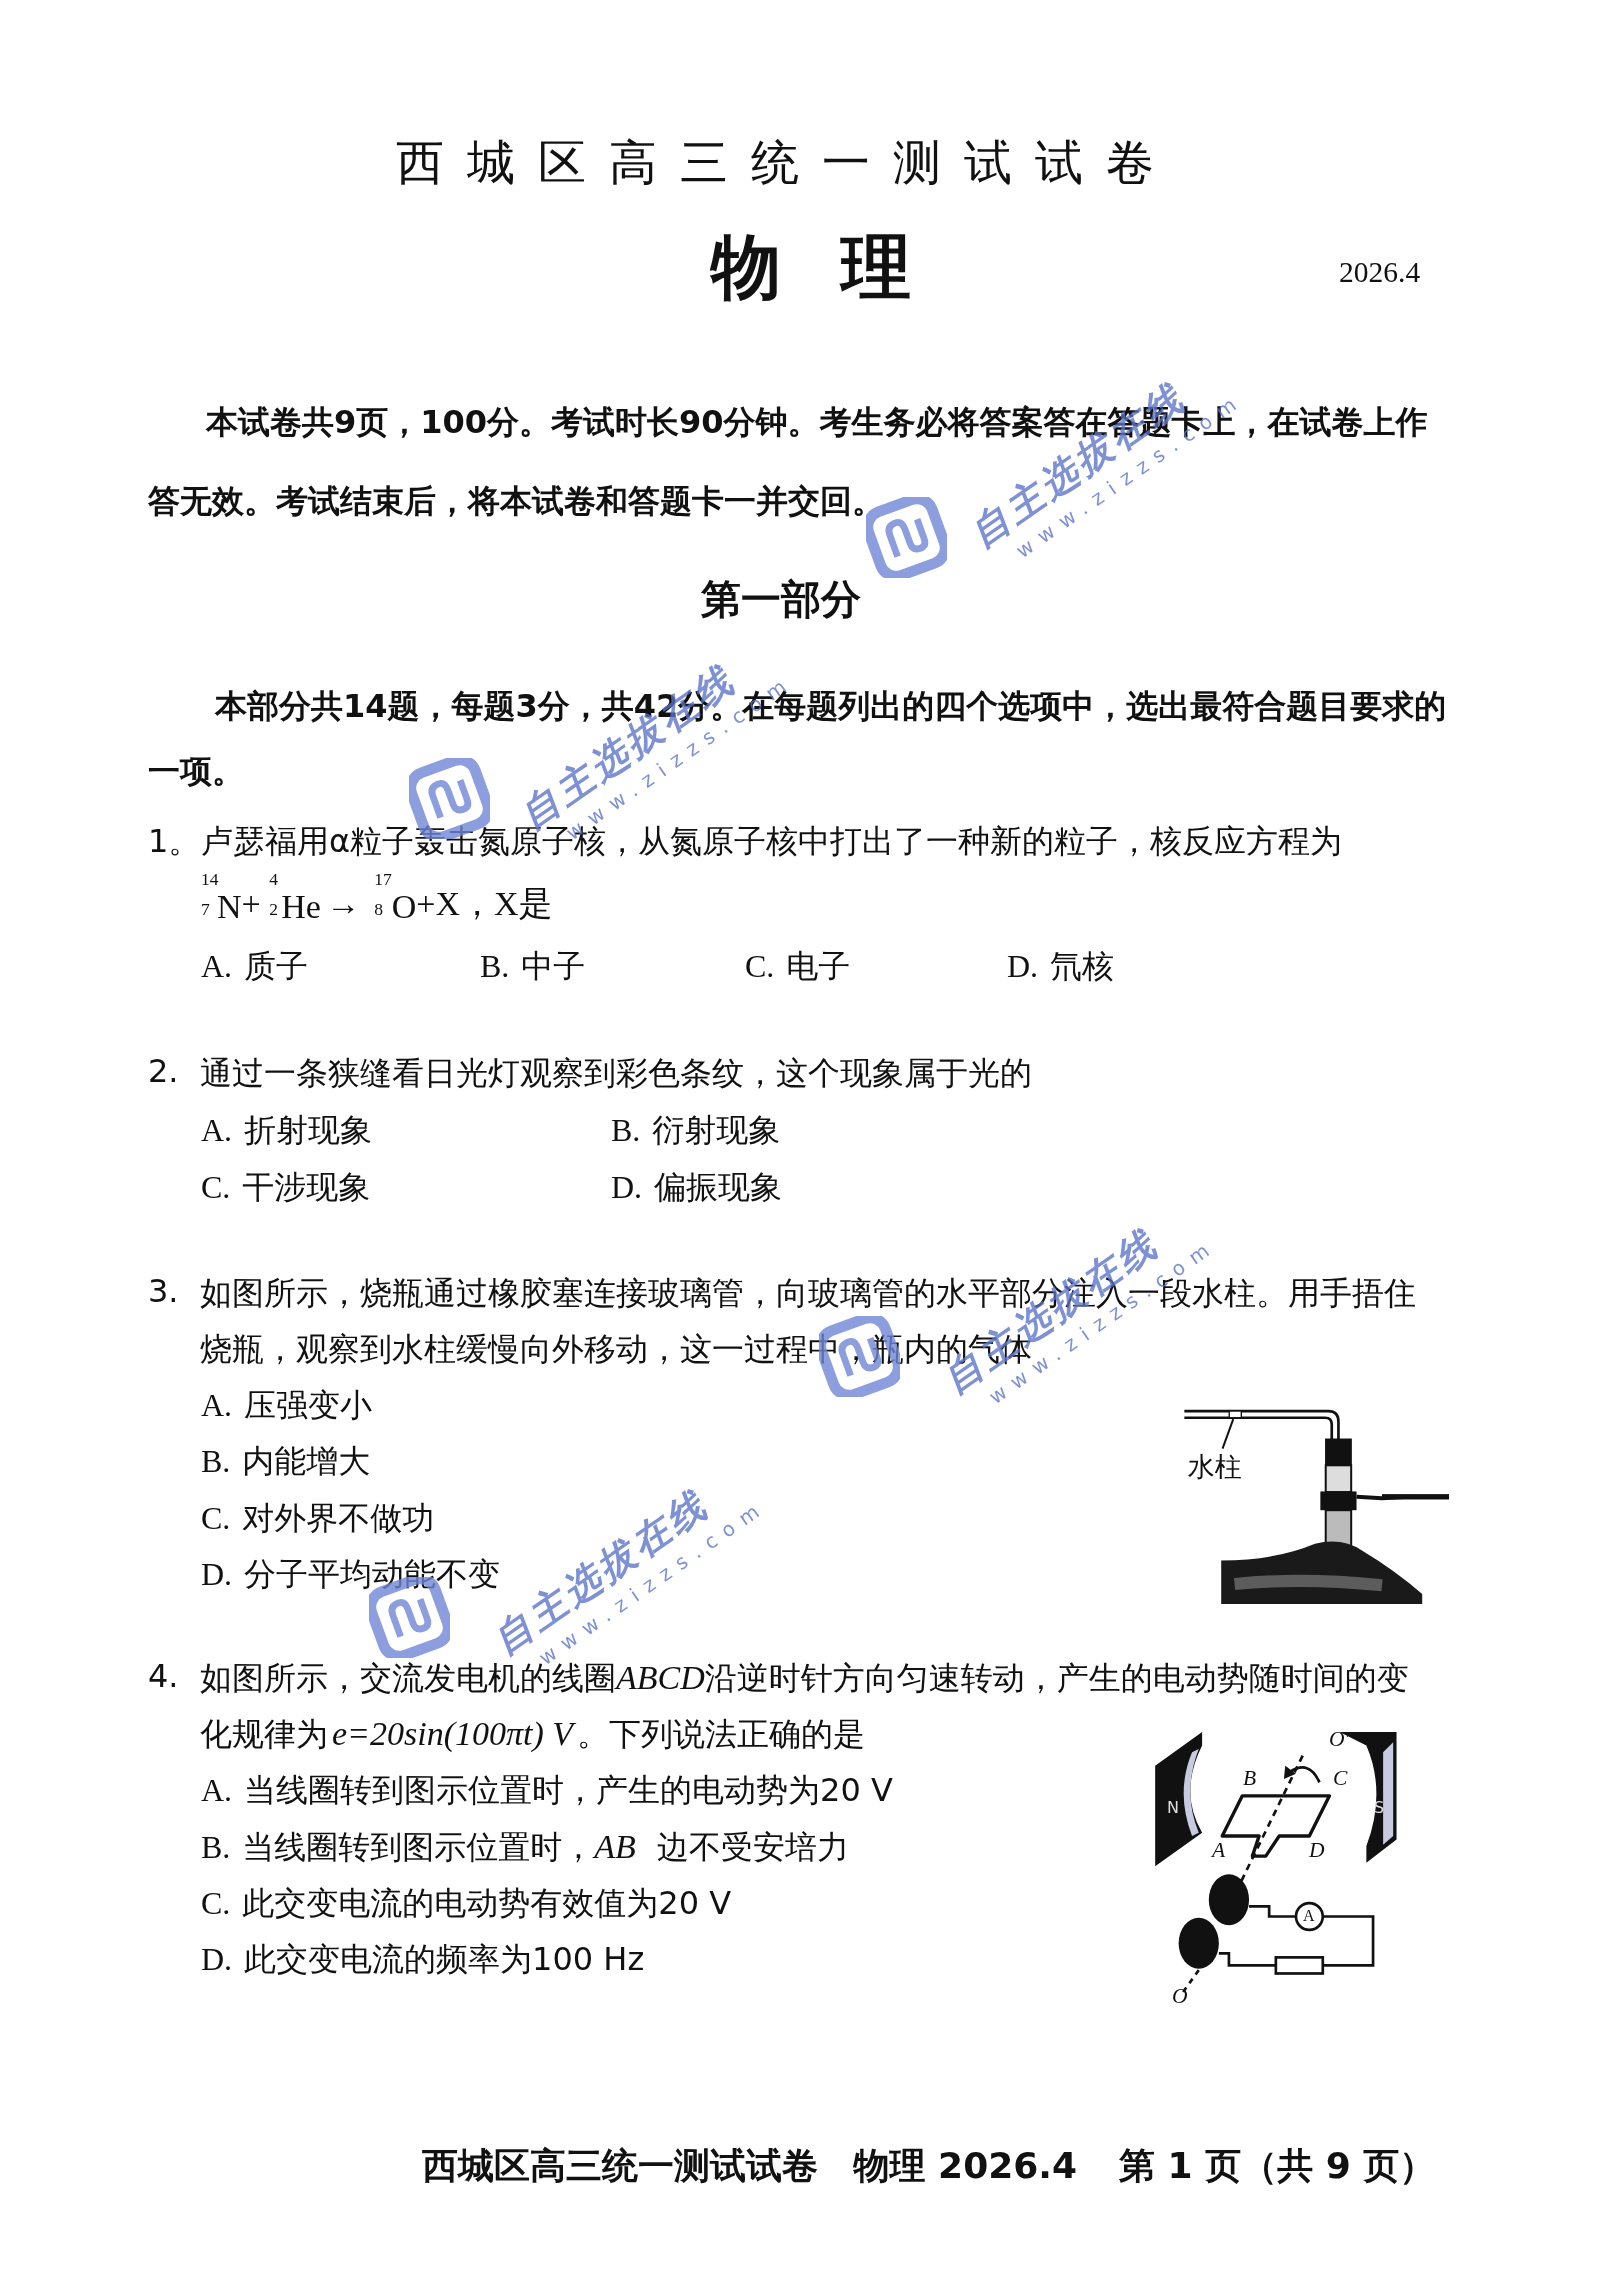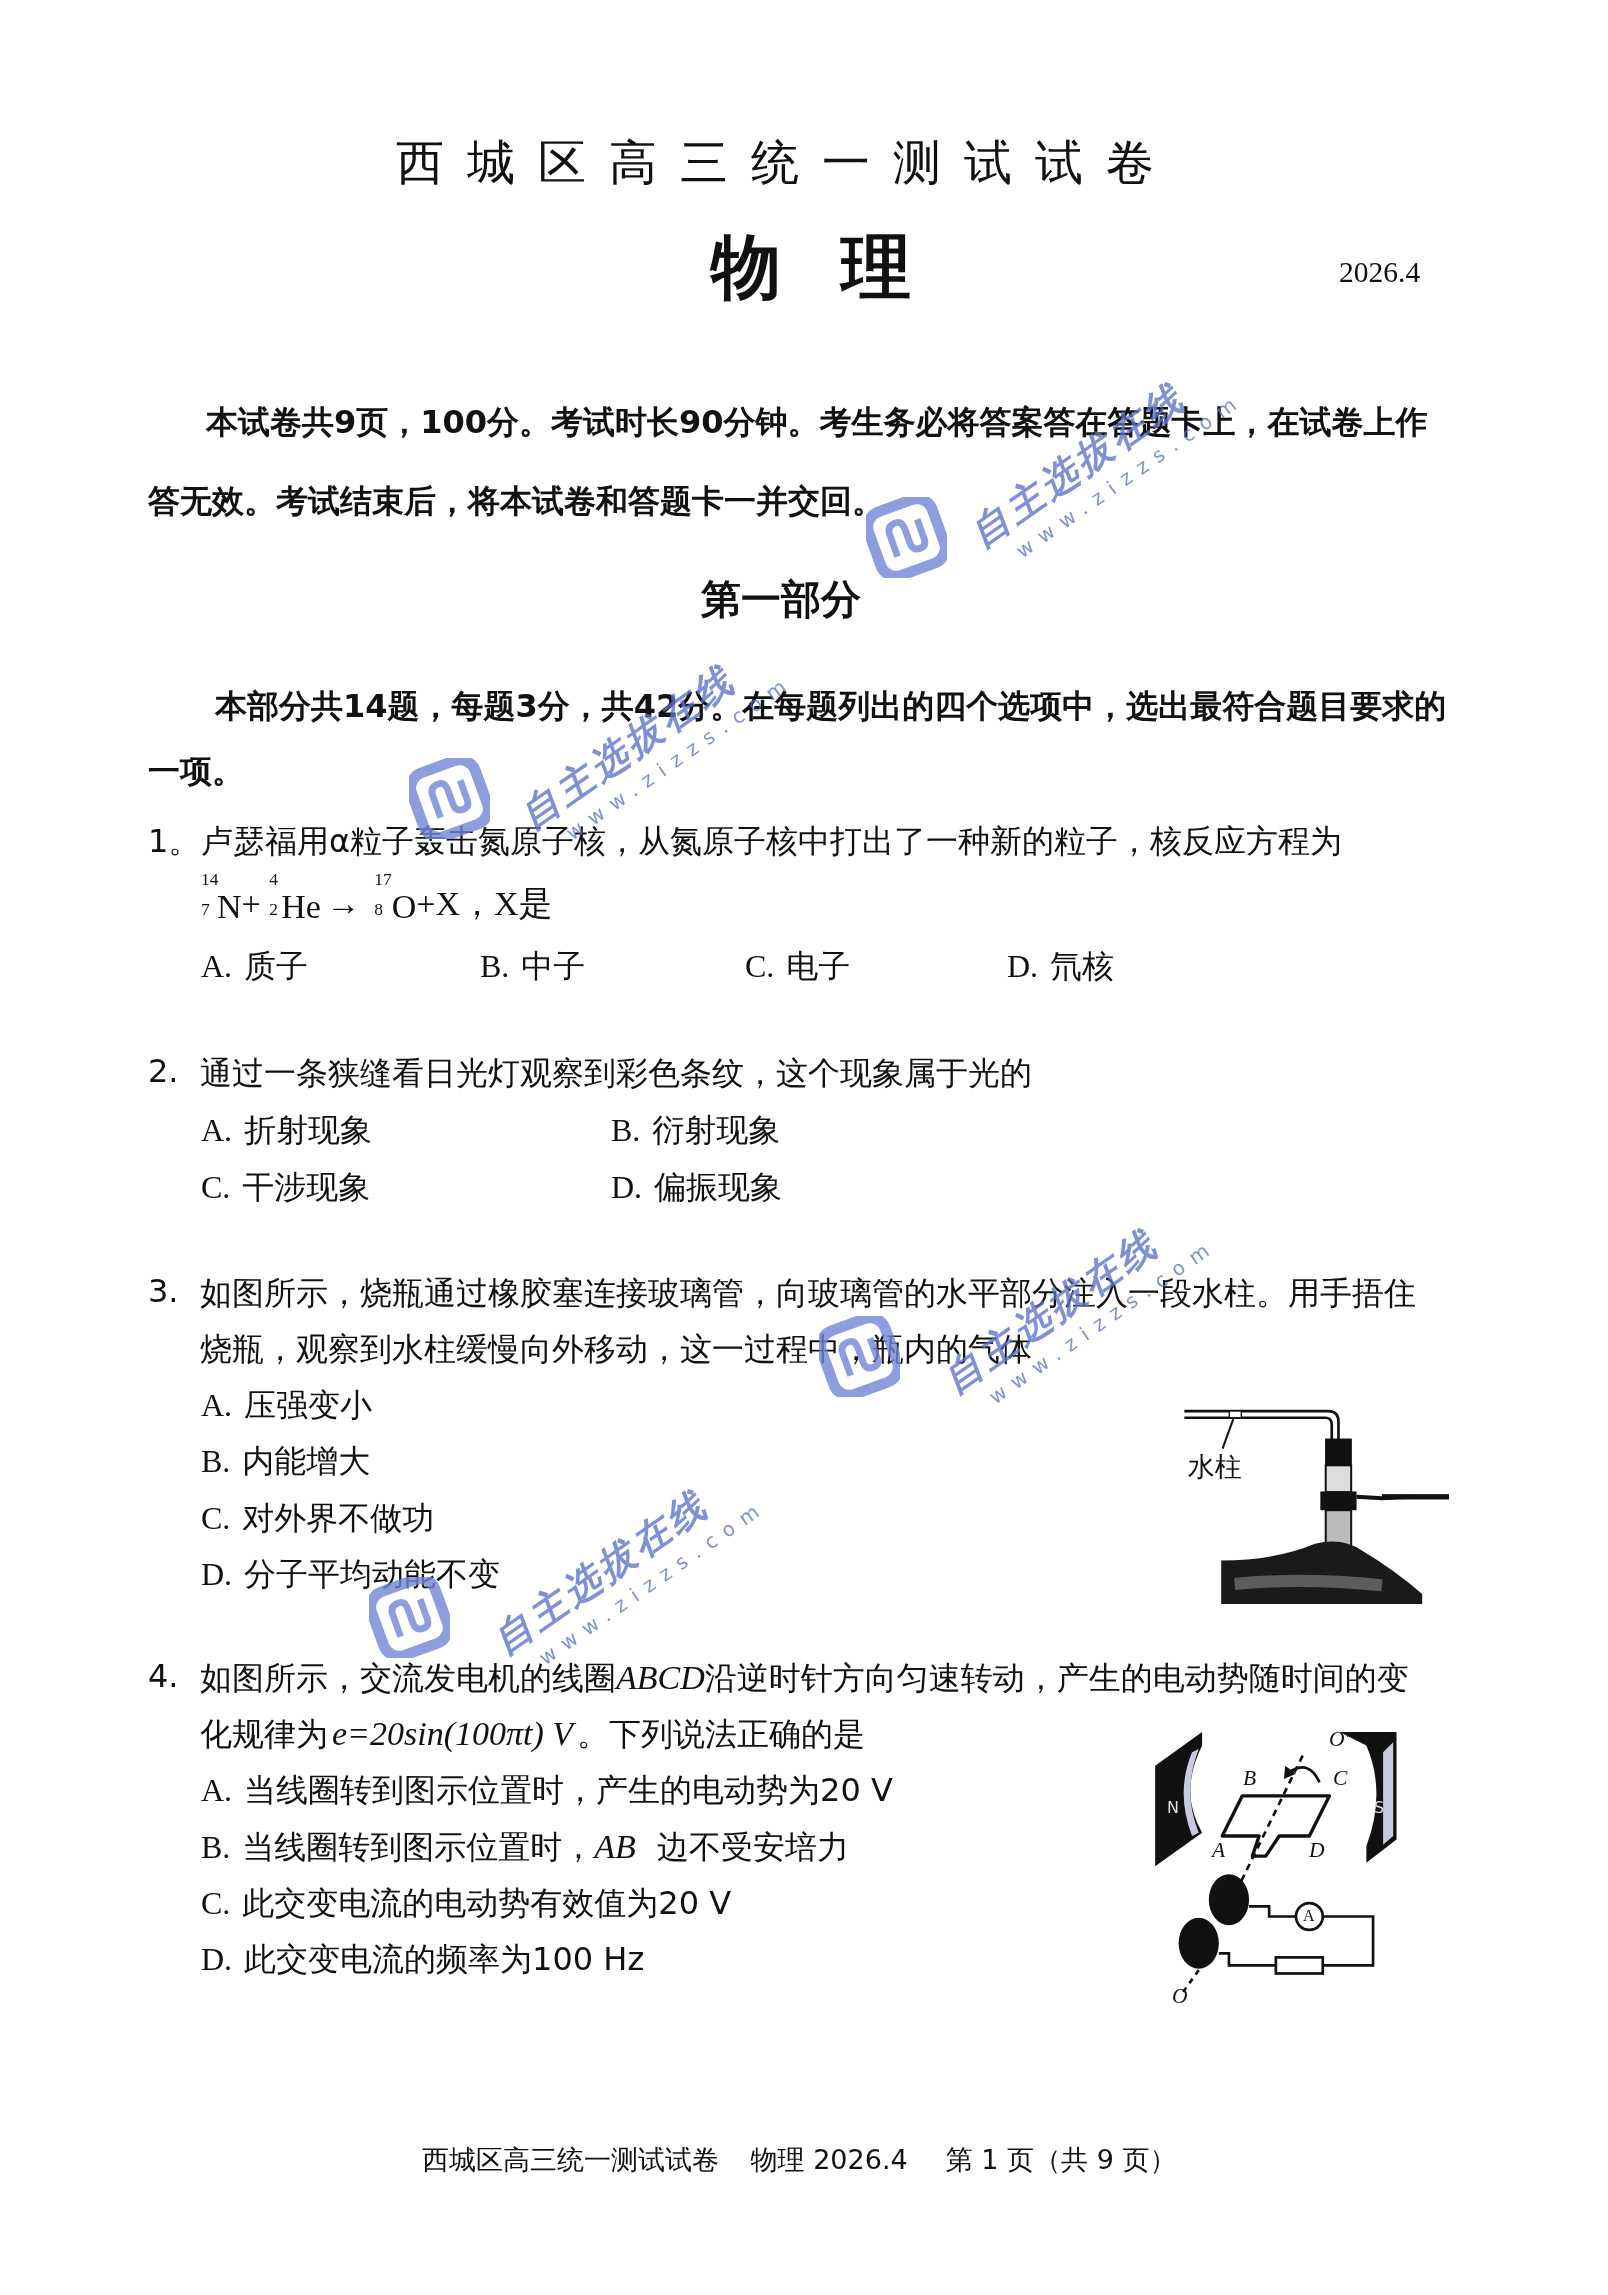--- a/index.html
+++ b/index.html
@@ -11,21 +11,21 @@
   .date { font-size: 29.5px; font-family: "Liberation Serif", serif; }
   .body { font-size: 32px; }
   .bold { font-weight: bold; }
   .section { font-size: 40px; font-weight: bold; }
   .opt { font-size: 32px; }
   .opt .lab { font-family: "Liberation Serif", serif; margin-right: 12px; }
   .math { font-family: "Liberation Serif", serif; font-size: 34px; }
   .nuc { display: inline-block; position: relative; vertical-align: middle; }
   .nuc .sup, .nuc .sub { position: absolute; left: 0; font-size: 17.5px; }
   .nuc .sup { top: -19px; } .nuc .sub { top: 10.7px; }
-  .footer { font-size: 27px; font-weight: normal; }
+  .footer { font-size: 36px; font-weight: bold; }
   .wm { position: absolute; color: #5a73c8; opacity: 0.78; font-weight: bold; transform-origin: left top; }
   .wm .cn { font-size: 38px; font-family: "DejaVu Serif", serif; font-style: italic; letter-spacing: 4px; }
   .wm .url { font-size: 20px; letter-spacing: 9.4px; font-weight: normal; display:block; margin-left: 27px; }
   .logo { position: absolute; width: 81px; height: 81px; }
   figure { margin: 0; position: absolute; }
 </style>
 </head>
 <body>
 
 <div class="abs title" style="left:396px; top:131px;">西城区高三统一测试试卷</div>

